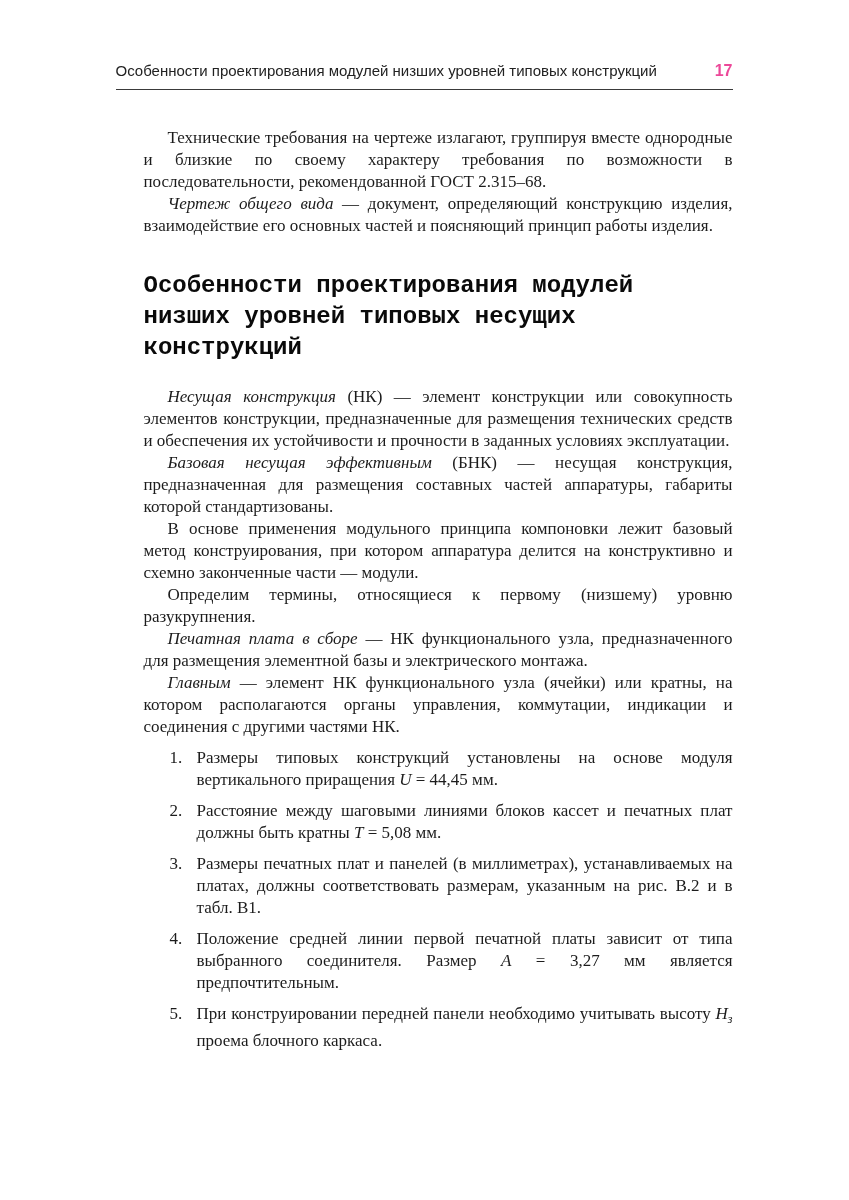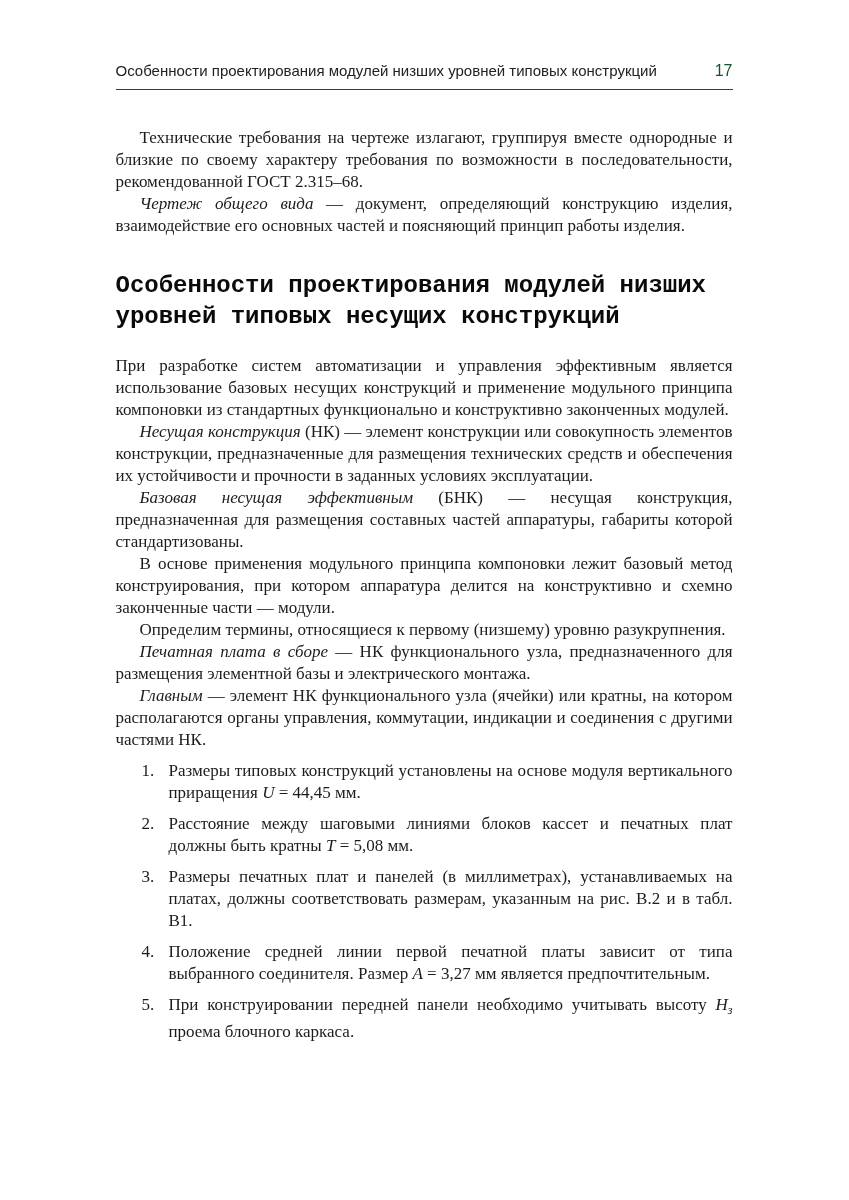--- a/index.html
+++ b/index.html
@@ -23,30 +23,31 @@
     align-items: baseline;
     font-family: "Liberation Sans", sans-serif;
     font-size: 15px;
     padding-bottom: 9px;
     border-bottom: 1.5px solid #3a3a3a;
   }
   .running-title {
     color: #222;
   }
   .page-number {
-    font-weight: normal;
+    font-weight: bold;
     font-size: 16px;
-    color: #14532d;
+    color: #ec4899;
   }
   .body-copy {
     margin-top: 37px;
     font-family: "Liberation Serif", serif;
     font-size: 17px;
     line-height: 22px;
     text-align: justify;
+    margin-left: 28px;
   }
   p.body-p {
     margin: 0;
     padding: 0;
   }
   p.indent {
     text-indent: 24px;
   }
   .section-title {
     font-family: Liberation Mono, monospace;
@@ -96,21 +97,20 @@
   </div>
 
   <div class="body-copy">
 
     <p class="body-p indent"><span>Технические требования на чертеже излагают, группируя вместе однородные и близкие по своему характеру требования по возможности в последовательности, рекомендованной ГОСТ 2.315–68.</span></p>
 
     <p class="body-p indent"><i class="term">Чертеж общего вида</i><span> — документ, определяющий конструкцию изделия, взаимодействие его основных частей и поясняющий принцип работы изделия.</span></p>
 
     <h1 class="section-title">Особенности проектирования модулей низших уровней типовых несущих конструкций</h1>
 
-    <p class="body-p"><span>При разработке систем автоматизации и управления эффективным является использование базовых несущих конструкций и применение модульного принципа компоновки из стандартных функционально и конструктивно законченных модулей.</span></p>
 
     <p class="body-p indent"><i class="term">Несущая конструкция</i><span> (НК) — элемент конструкции или совокупность элементов конструкции, предназначенные для размещения технических средств и обеспечения их устойчивости и прочности в заданных условиях эксплуатации.</span></p>
 
     <p class="body-p indent"><i class="term">Базовая несущая эффективным</i><span> (БНК) — несущая конструкция, предназначенная для размещения составных частей аппаратуры, габариты которой стандартизованы.</span></p>
 
     <p class="body-p indent"><span>В основе применения модульного принципа компоновки лежит базовый метод конструирования, при котором аппаратура делится на конструктивно и схемно законченные части — модули.</span></p>
 
 
     <p class="body-p indent"><span>Определим термины, относящиеся к первому (низшему) уровню разукрупнения.</span></p>
 

